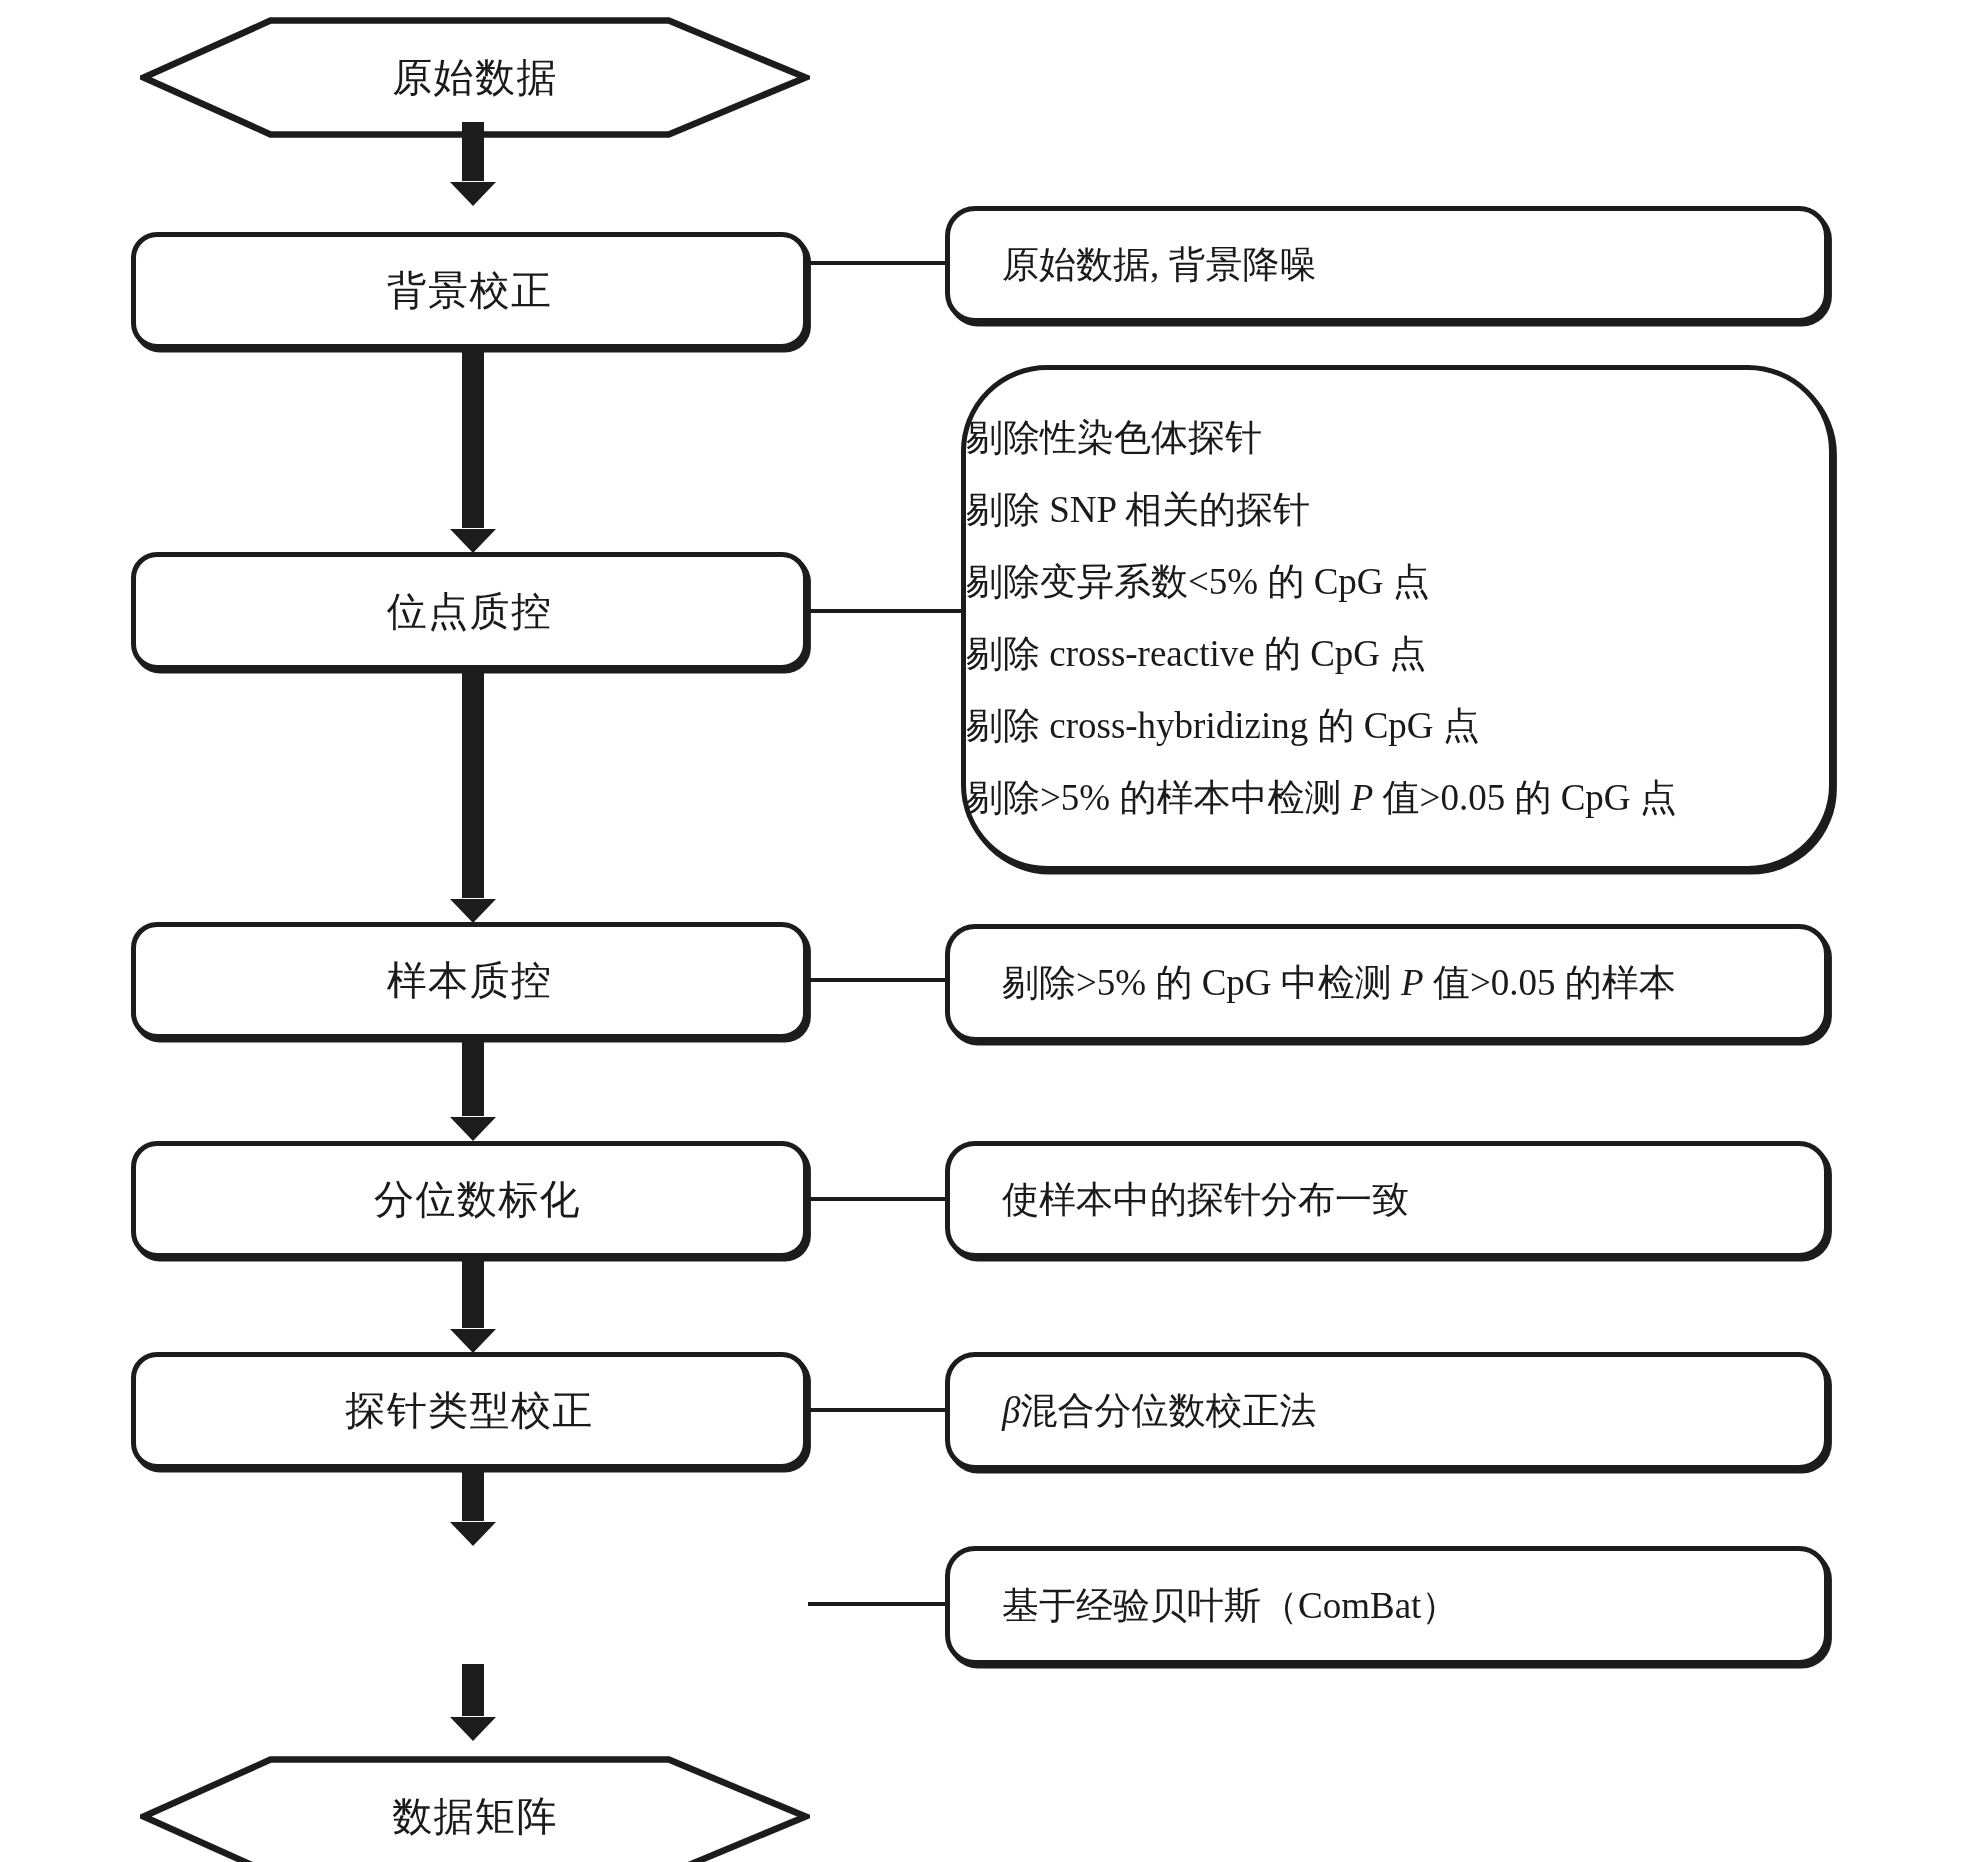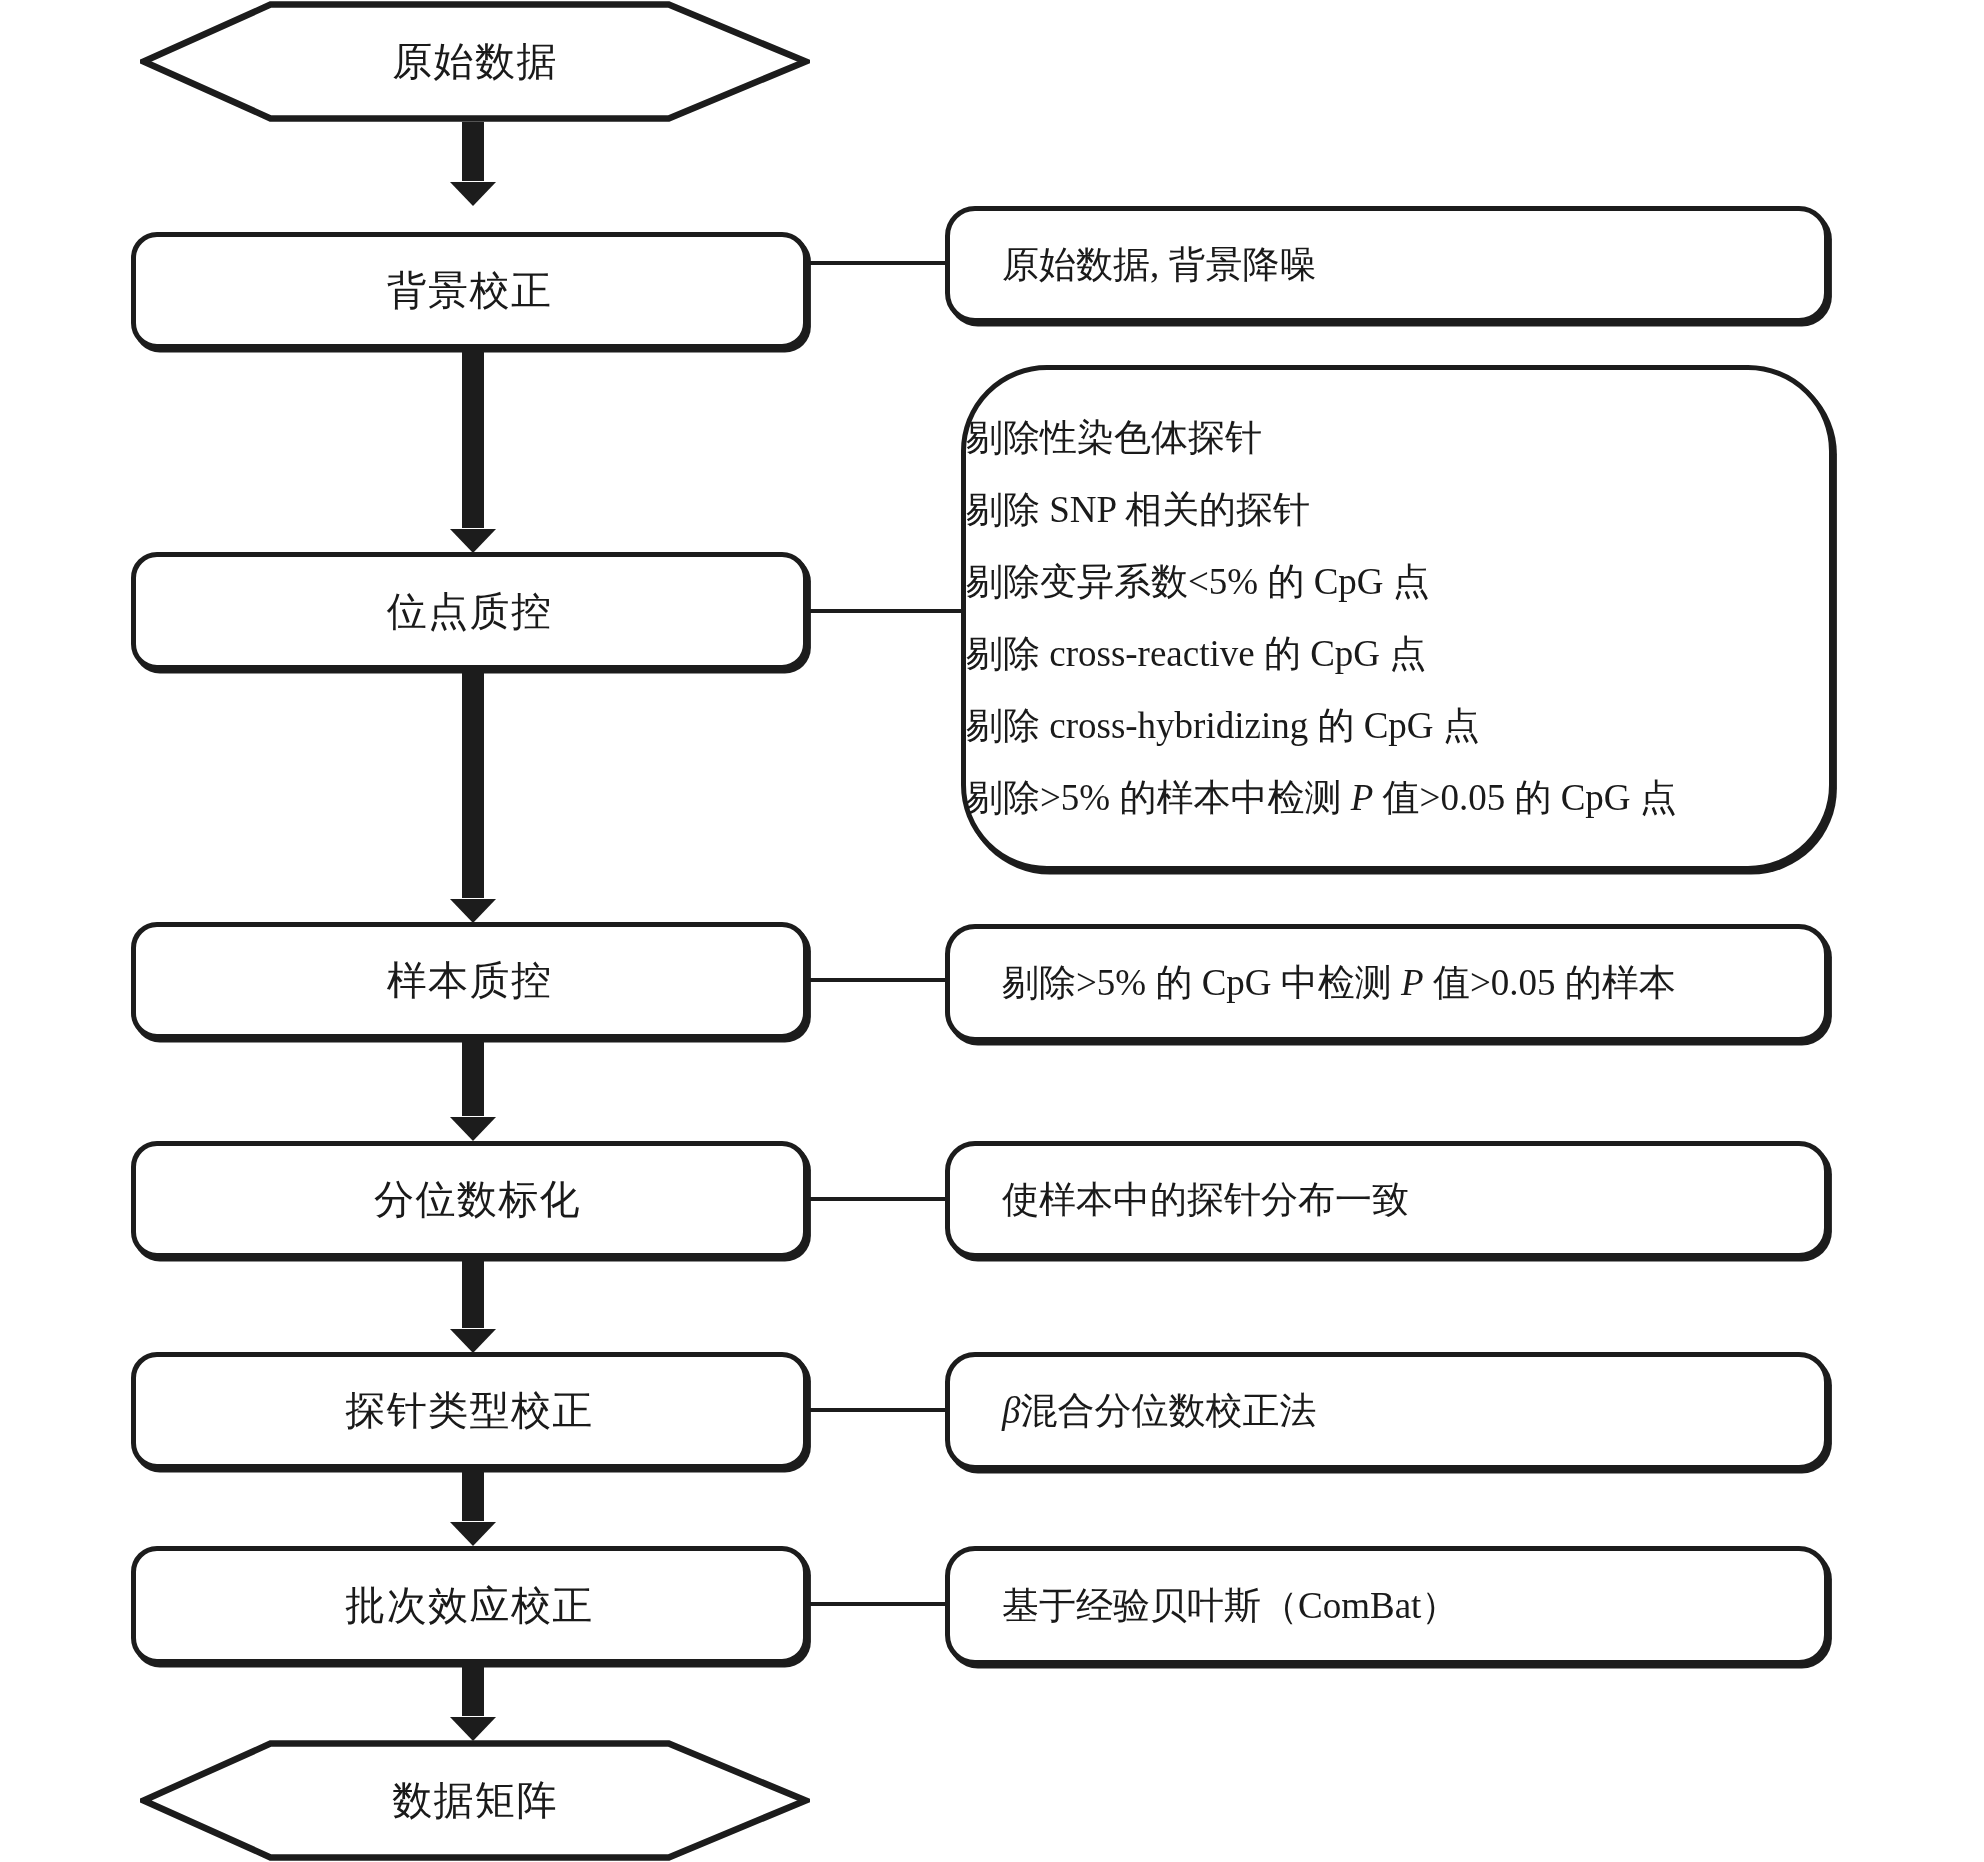--- a/index.html
+++ b/index.html
@@ -81,21 +81,21 @@
     border-right: 23px solid transparent;
     border-top: 24.5px solid #1c1c1c;
   }
   
   .connector {
     position: absolute;
     height: 4.3px;
     background: #1c1c1c;
   }
   
-  .hexwrap { position: absolute; width: 670px; height: 121px; }
+  .hexwrap { position: absolute; width: 670px; height: 121px; margin-top: 16px; }
   .hexwrap svg { position: absolute; left: 0; top: 0; }
   .hexlabel {
     position: absolute;
     left: 0; top: 0;
     width: 100%; height: 100%;
     display: flex;
     align-items: center;
     justify-content: center;
     font-size: 40px;
     letter-spacing: 1.4px;
@@ -131,23 +131,20 @@
   </div>
   <div class="pbox" style="top:922px; height:117px;">
     <span>样本质控</span>
   </div>
   <div class="pbox" style="top:1141px; height:117px;padding-left:16px;">
     <span>分位数标化</span>
   </div>
   <div class="pbox" style="top:1352px; height:117px;">
     <span>探针类型校正</span>
   </div>
-  <div class="pbox" style="top:1546px; height:118px;">
-    <span>批次效应校正</span>
-  </div>
 
   <div class="connector" style="top:261px; left:808px; width:137px;"></div>
   <div class="connector" style="top:609px; left:808px; width:153px;"></div>
   <div class="connector" style="top:978px; left:808px; width:137px;"></div>
   <div class="connector" style="top:1197px; left:808px; width:137px;"></div>
   <div class="connector" style="top:1408px; left:808px; width:137px;"></div>
   <div class="connector" style="top:1602px; left:808px; width:137px;"></div>
 
   <div class="note" style="top:206px; height:117px;">
     <span>原始数据, 背景降噪</span>

